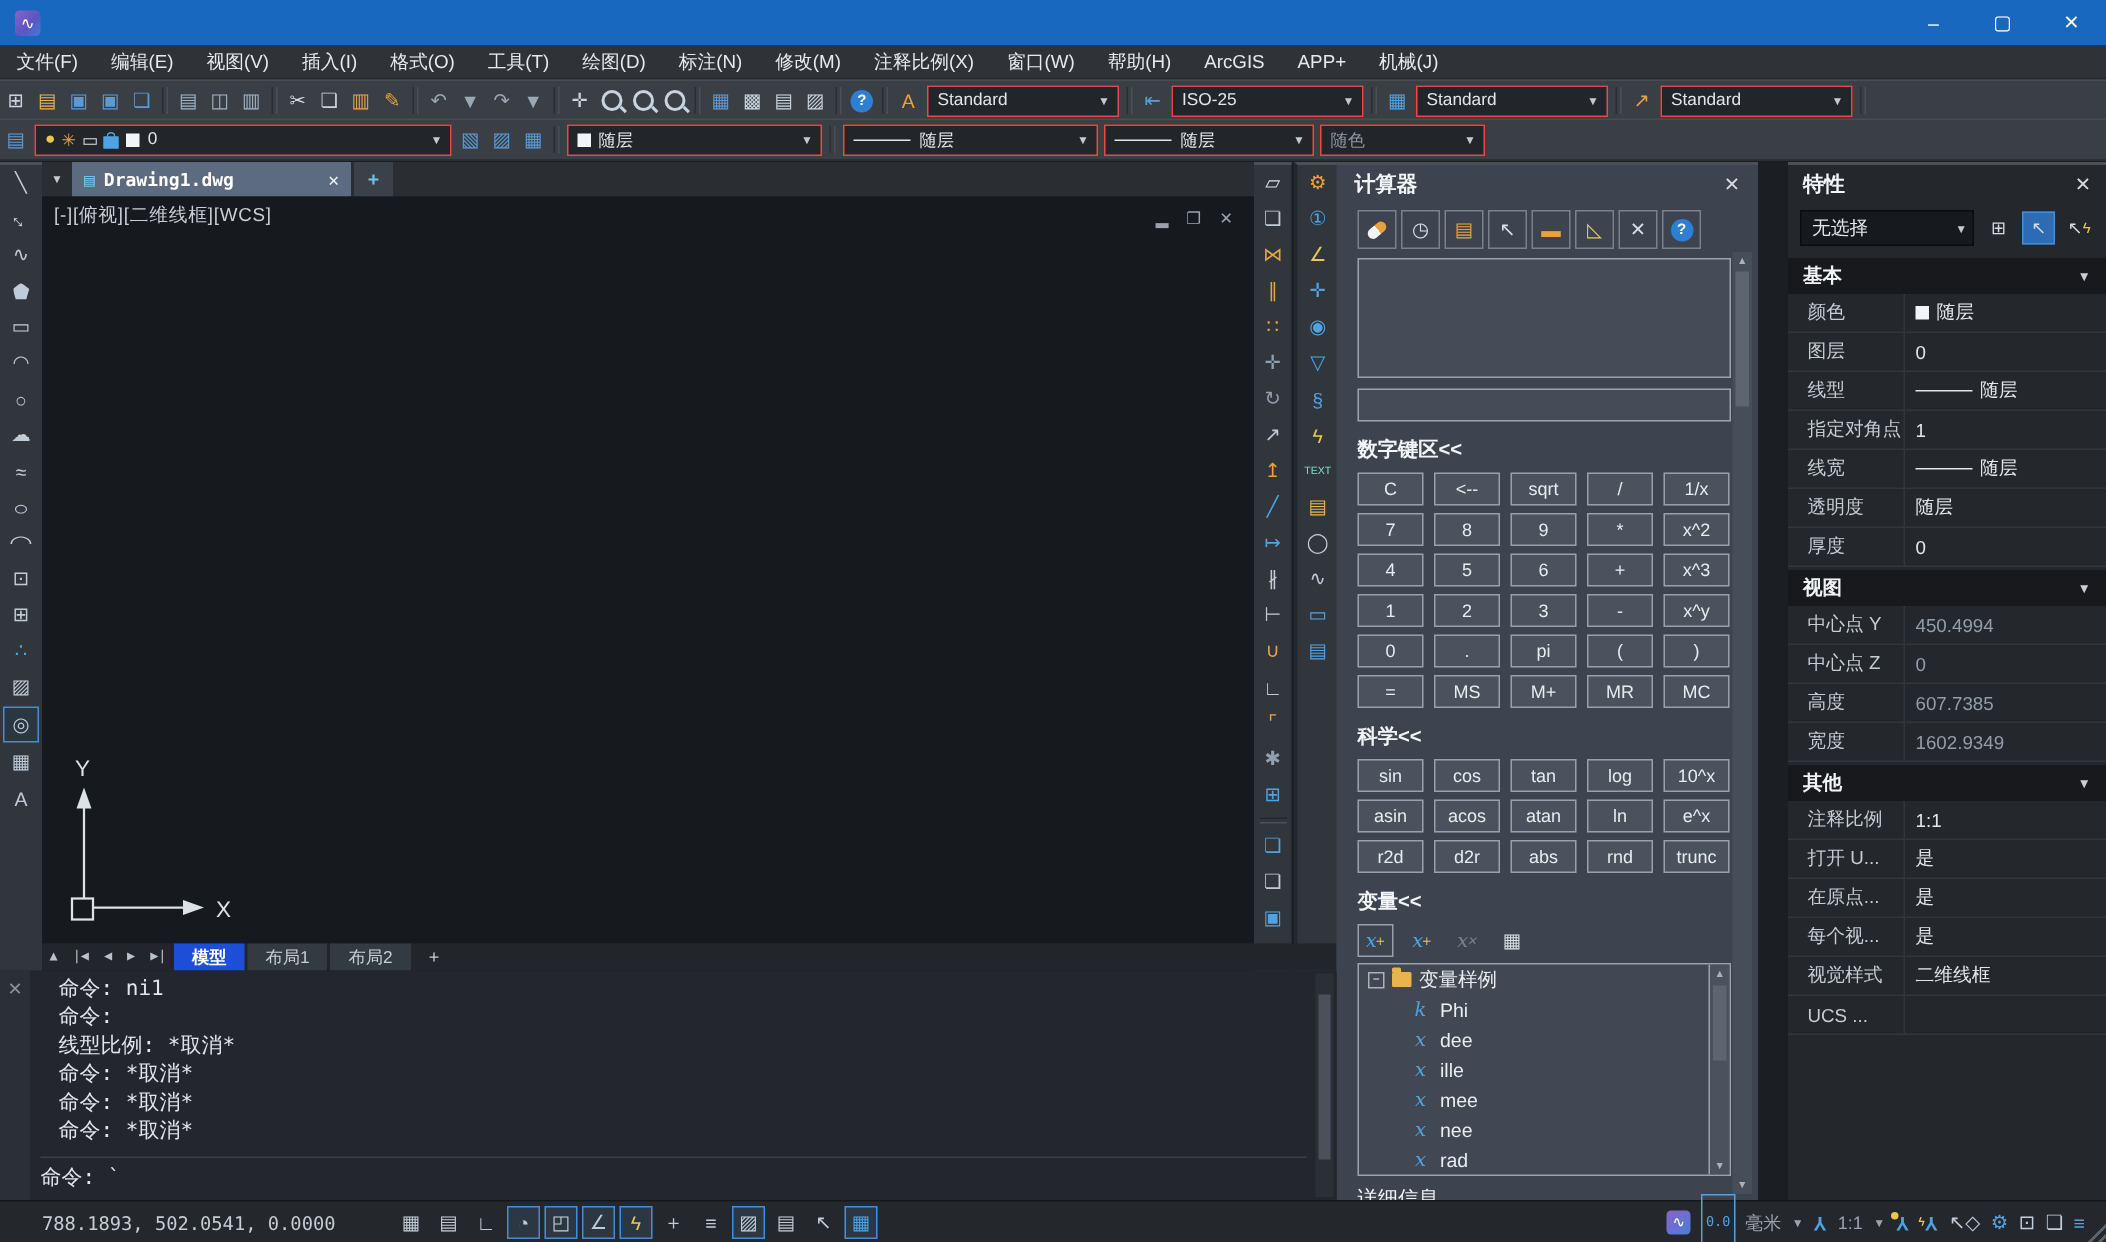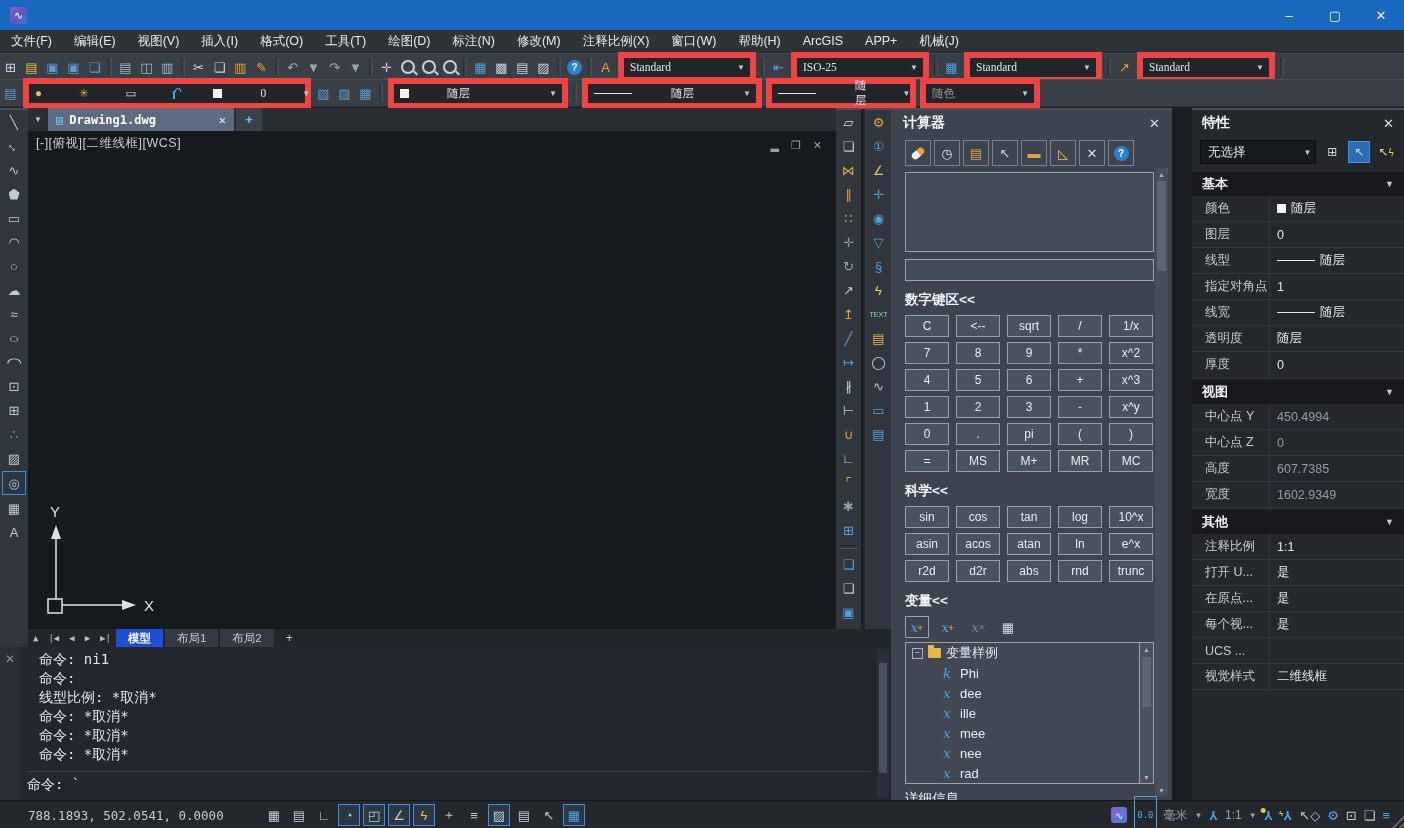--- a/index.html
+++ b/index.html
@@ -23,23 +23,23 @@
            display:flex;align-items:center;border-bottom:1px solid #24282c;}
   .menu-item{padding:0 11px;font-size:12.5px;color:#e6eaee;height:22px;display:flex;align-items:center;}
 
   
   .toolbar{position:absolute;left:0;width:1404px;height:26px;background:#3a3f45;
            display:flex;align-items:center;border-top:1px solid #474d53;border-bottom:1px solid #2b2f34;}
   .toolbar1{top:53px;} .toolbar2{top:79px;}
   .tb-sep{width:2px;height:18px;margin:0 3px;border-left:1px solid #2a2e33;border-right:1px solid #4a5056;}
   .tbtn{width:21px;height:21px;display:flex;align-items:center;justify-content:center;
         font-size:13px;color:#c9d4df;flex:none;}
-  .combo{height:19px;background:#22262b;border:6px solid #ef4444;display:flex;align-items:center;
-         font-family:Liberation Serif, serif;font-size:11.5px;color:#e2e6ea;
-         padding:0 2px 0 6px;margin:0 2px;gap:33px;}
+  .combo{height:19px;background:#22262b;border:1px solid #ef4444;display:flex;align-items:center;
+         font-family:Liberation Sans, sans-serif;font-size:11.5px;color:#e2e6ea;
+         padding:0 2px 0 6px;margin:0 2px;}
   .combo .arr{margin-left:auto;color:#c3c9cf;font-size:8px;padding:0 3px;}
   .grey{color:#8d959d;}
 
   .i-help{width:15px;height:15px;border-radius:50%;background:#2d7fd3;color:#fff;
           display:flex;align-items:center;justify-content:center;font-size:10px;font-weight:bold;}
   .i-lock{width:8px;height:6px;border:1px solid #4fa3e3;background:#4fa3e3;position:relative;margin-top:4px;}
   .i-lock:before{content:"";position:absolute;left:1px;top:-4px;width:4px;height:3px;
                  border:1px solid #4fa3e3;border-bottom:none;border-radius:3px 3px 0 0;}
   .i-swatch{width:9px;height:9px;background:#f2f5f8;display:inline-block;flex:none;}
   .i-mag{width:10px;height:10px;border:2px solid #c9d4df;border-radius:50%;position:relative;}
@@ -663,29 +663,29 @@
           <span>是</span>
         </span>
       </div>
       <div class="prow">
         <span class="lab">每个视...</span>
         <span class="val">
           <span>是</span>
         </span>
       </div>
       <div class="prow">
+        <span class="lab">视觉样式</span>
+        <span class="val">
+          <span>二维线框</span>
+        </span>
+      </div>
+      <div class="prow">
         <span class="lab">UCS ...</span>
         <span class="val">
           <span></span>
-        </span>
-      </div>
-      <div class="prow">
-        <span class="lab">视觉样式</span>
-        <span class="val">
-          <span>二维线框</span>
         </span>
       </div>
     </div>
 </div>
 
 <div class="cmd">
   <div class="cmd-strip">
     <span class="x">✕</span>
   </div>
   <div class="cmd-text" id="cmdLines">

